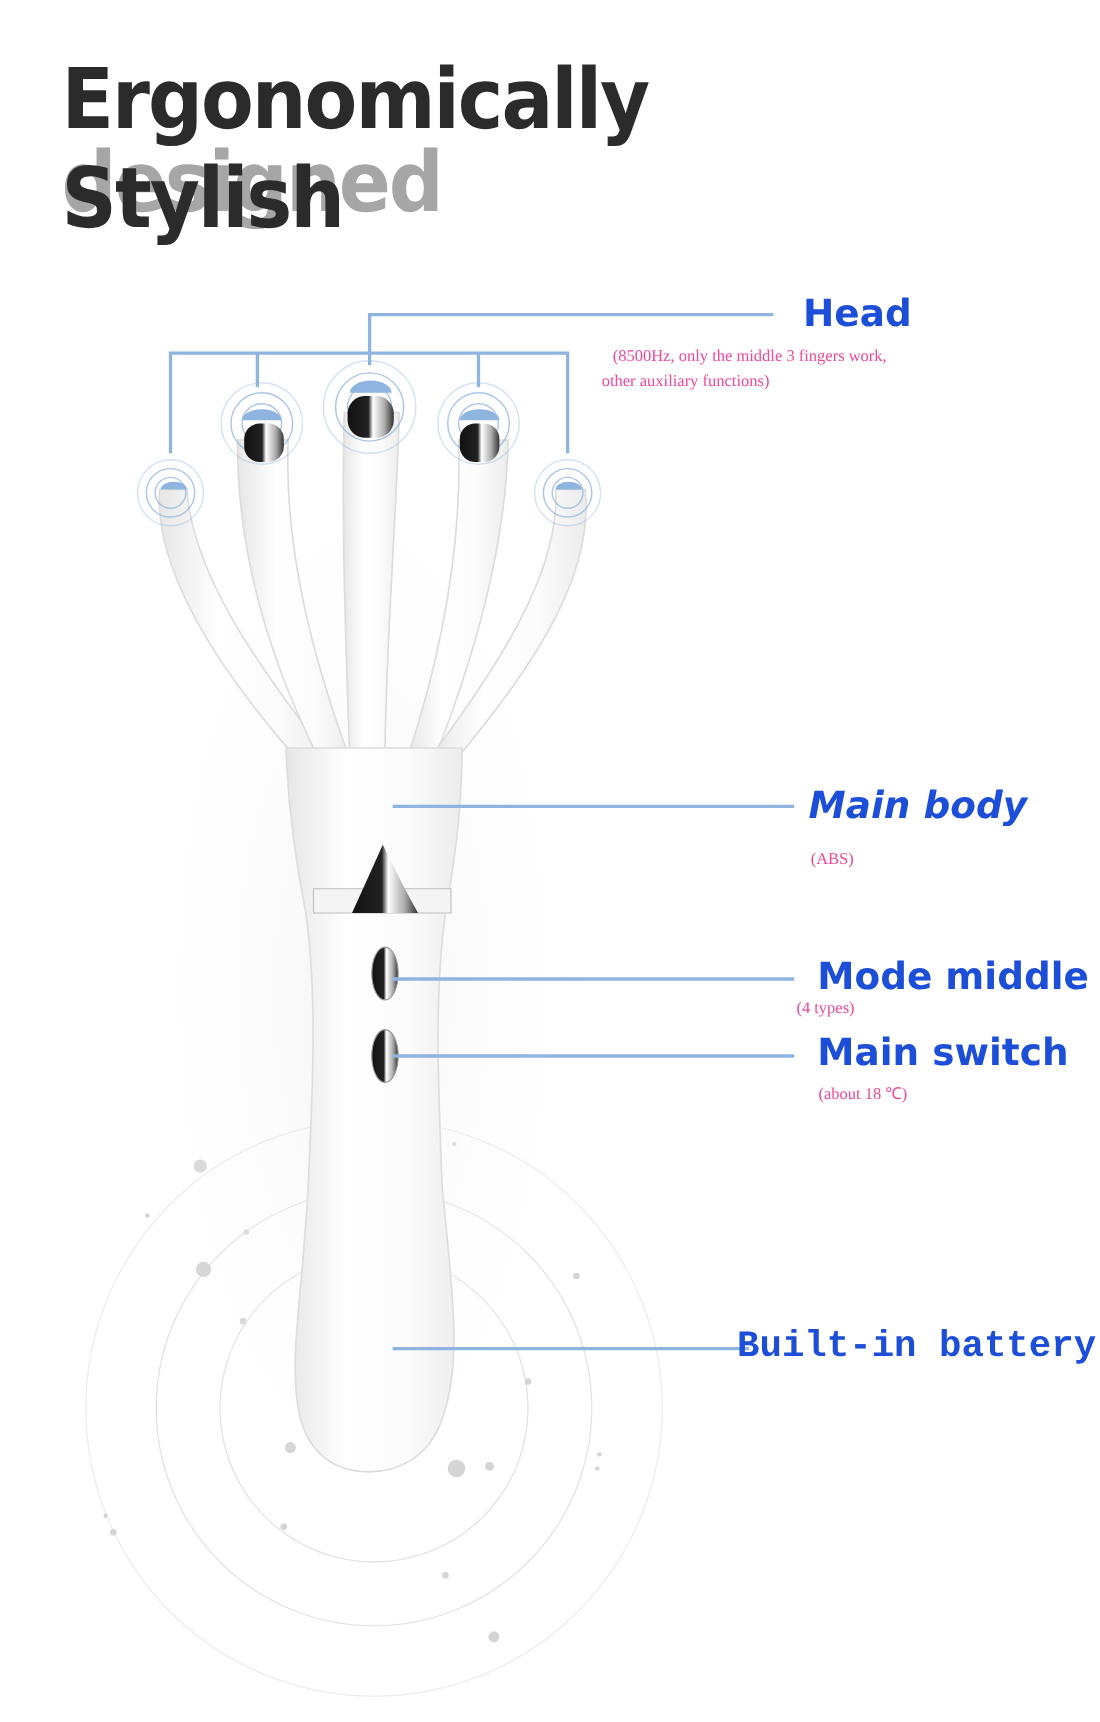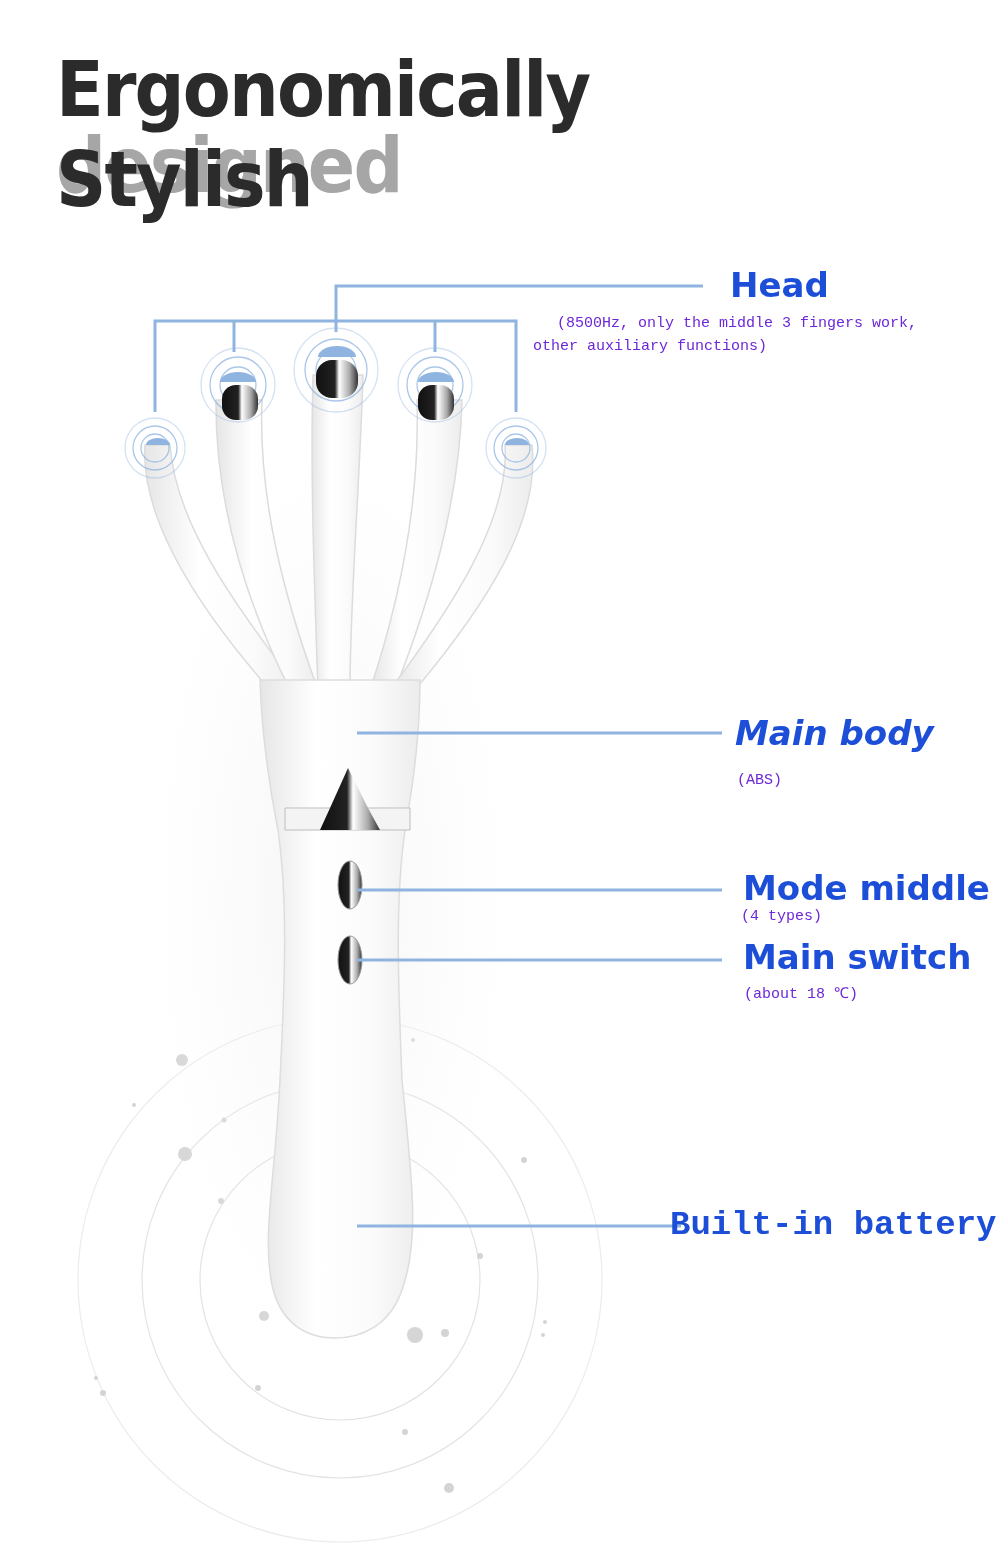--- a/index.html
+++ b/index.html
@@ -3,21 +3,21 @@
 <meta charset="utf-8">
 <style>
   html, body { margin: 0; padding: 0; background: #ffffff; }
   body { width: 1000px; height: 1565px; position: relative; overflow: hidden; font-family: "DejaVu Sans", sans-serif; }
   .title { position: absolute; left: 56px; font-family: "DejaVu Sans", sans-serif; font-weight: 900; font-size: 76px; letter-spacing: -2px; line-height: 1; color: #2b2b2b; transform: scaleX(0.92); transform-origin: left center; }
   .title .light { color: #a6a6a6; }
   #title-line1 { top: 52px; }
   #title-line2 { top: 142px; }
   svg.art { position: absolute; left: 0; top: 0; }
   .label { position: absolute; font-family: "DejaVu Sans", sans-serif; font-weight: bold; color: #1d4ed8; font-size: 34px; line-height: 1; white-space: nowrap; }
-  .sub { position: absolute; font-family: Liberation Mono, monospace; color: #6d28d9; font-size: 15px; line-height: 22px; white-space: nowrap; }
+  .sub { position: absolute; font-family: Liberation Serif, serif; color: #ec4899; font-size: 15px; line-height: 22px; white-space: nowrap; }
 </style>
 </head>
 <body>
 
 <div class="title" id="title-line1">
   <span>Ergonomically</span>
   <span class="light">designed</span>
 </div>
 <div class="title" id="title-line2">Stylish</div>
 
@@ -128,24 +128,24 @@
     <line x1="357" y1="890" x2="722" y2="890"></line>
 
     <line x1="357" y1="960" x2="722" y2="960"></line>
 
     <line x1="357" y1="1226" x2="681" y2="1226"></line>
   </g>
 </svg>
 
 <div class="label" style="left:730px; top:268px;">Head</div>
 <div class="sub" style="left:557px; top:313px;">(8500Hz, only the middle 3 fingers work,</div>
-<div class="sub" style="left:533px; top:336px;">other auxiliary functions)</div>
+<div class="sub" style="left:547px; top:336px;">other auxiliary functions)</div>
 
 <div class="label" style="left:735px; top:716px;font-style:italic;">Main body</div>
 <div class="sub" style="left:737px; top:770px;">(ABS)</div>
 
 <div class="label" style="left:743px; top:871px;">Mode middle</div>
-<div class="sub" style="left:741px; top:906px;text-align:center;">(4 types)</div>
+<div class="sub" style="left:724px; top:906px;text-align:center;">(4 types)</div>
 
 <div class="label" style="left:743px; top:940px;">Main switch</div>
 <div class="sub" style="left:744px; top:984px;">(about 18 ℃)</div>
 
 <div class="label" style="left:670px; top:1208px;font-family:Liberation Mono, monospace;">Built-in battery</div>
 
 </body></html>

